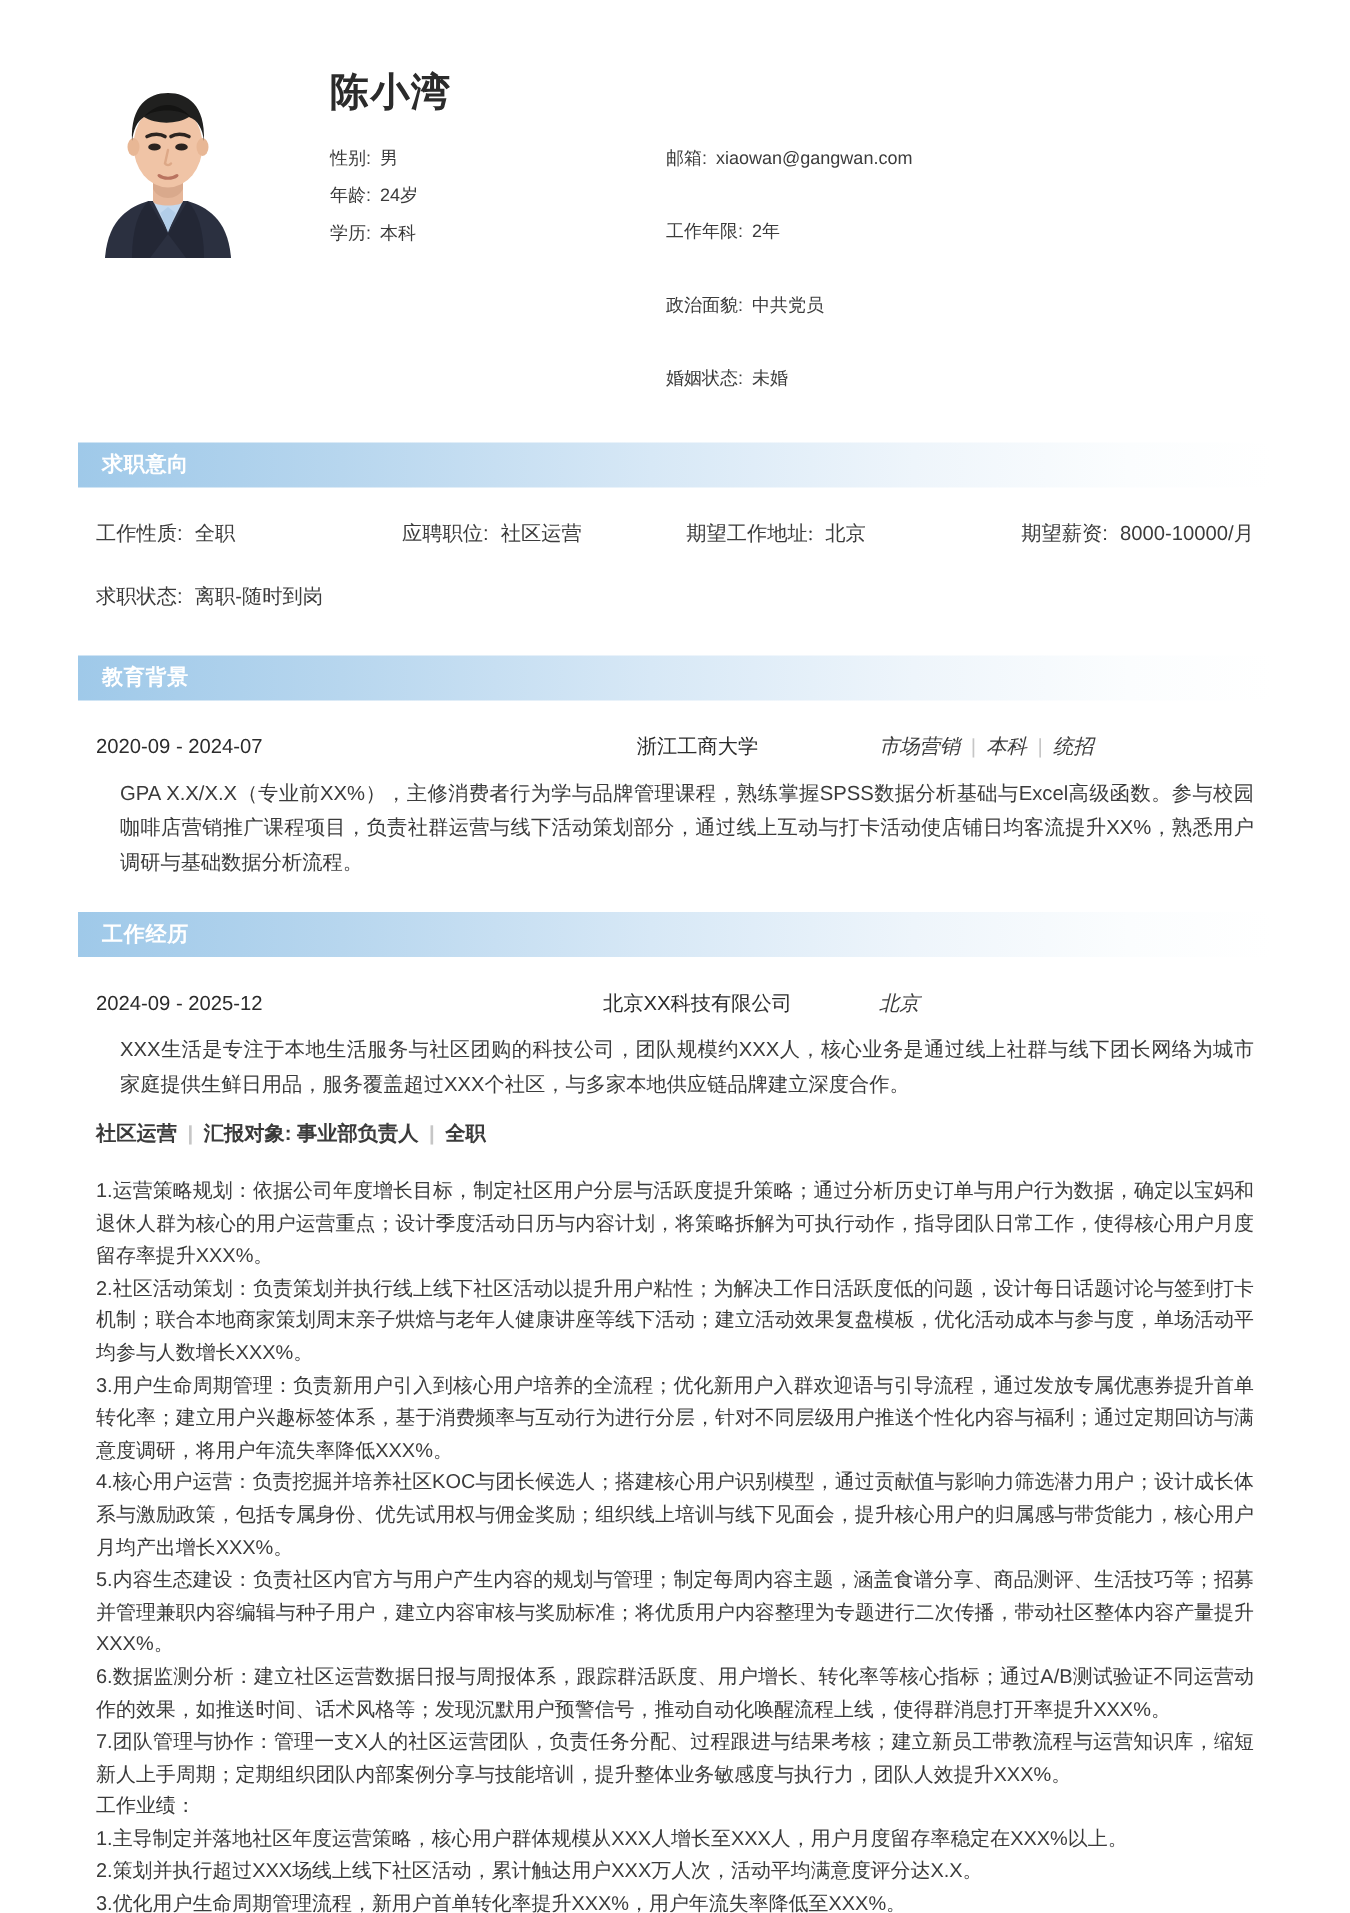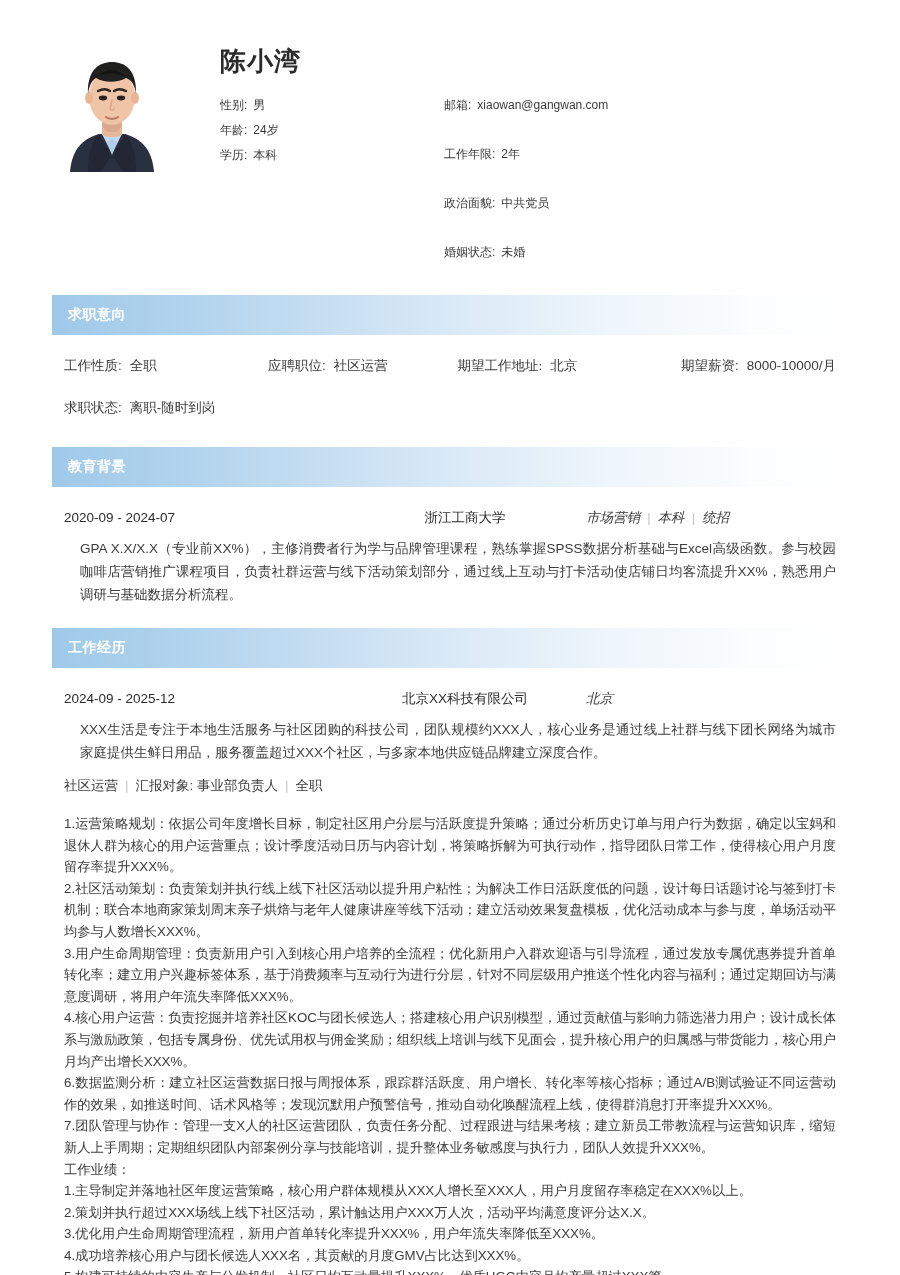--- a/index.html
+++ b/index.html
@@ -62,21 +62,21 @@
     font-size: 12px;
     line-height: 25px;
     color: #3b3b3b;
     white-space: nowrap;
   }
   .info-row .lbl { color: #3b3b3b; }
   .info-row .val { color: #3b3b3b; margin-left: 6px; }
 
   
   .section-bar {
-    height: 40px;
+    height: 30px;
     margin-top: 22px;
     margin-bottom: 4px;
     background: linear-gradient(to right, #9fc9e9 0%, #b7d6ee 22%, #d7e8f6 48%, #eef5fb 70%, #fbfdfe 88%, #ffffff 100%);
     display: flex;
     align-items: center;
   }
   .section-bar .section-title {
     color: #ffffff;
     font-size: 14px;
     font-weight: bold;
@@ -121,20 +121,21 @@
     color: #3b3b3b;
     padding: 8px 8px 0 8px;
     text-align: justify;
     margin-left: 16px;
   }
   .entry-tagline {
     font-size: 13.5px;
     line-height: 23px;
     color: #3b3b3b;
     padding: 10px 8px 0 8px;
+    font-weight: bold;
   }
   .detail-block {
     font-size: 13.3px;
     line-height: 21.6px;
     color: #3b3b3b;
     padding: 16px 8px 0 8px;
     text-align: justify;
   }
   .detail-block p { margin: 0; }
   .detail-block p.gap { }
@@ -271,20 +272,21 @@
 
     <div class="entry-tagline">
       <span>社区运营</span><span class="sep">|</span><span>汇报对象: 事业部负责人</span><span class="sep">|</span><span>全职</span>
     </div>
 
     <div class="detail-block">
       <p>1.运营策略规划：依据公司年度增长目标，制定社区用户分层与活跃度提升策略；通过分析历史订单与用户行为数据，确定以宝妈和退休人群为核心的用户运营重点；设计季度活动日历与内容计划，将策略拆解为可执行动作，指导团队日常工作，使得核心用户月度留存率提升XXX%。</p>
       <p>2.社区活动策划：负责策划并执行线上线下社区活动以提升用户粘性；为解决工作日活跃度低的问题，设计每日话题讨论与签到打卡机制；联合本地商家策划周末亲子烘焙与老年人健康讲座等线下活动；建立活动效果复盘模板，优化活动成本与参与度，单场活动平均参与人数增长XXX%。</p>
       <p>3.用户生命周期管理：负责新用户引入到核心用户培养的全流程；优化新用户入群欢迎语与引导流程，通过发放专属优惠券提升首单转化率；建立用户兴趣标签体系，基于消费频率与互动行为进行分层，针对不同层级用户推送个性化内容与福利；通过定期回访与满意度调研，将用户年流失率降低XXX%。</p>
       <p>4.核心用户运营：负责挖掘并培养社区KOC与团长候选人；搭建核心用户识别模型，通过贡献值与影响力筛选潜力用户；设计成长体系与激励政策，包括专属身份、优先试用权与佣金奖励；组织线上培训与线下见面会，提升核心用户的归属感与带货能力，核心用户月均产出增长XXX%。</p>
+      <p>5.内容生态建设：负责社区内官方与用户产生内容的规划与管理；制定每周内容主题，涵盖食谱分享、商品测评、生活技巧等；招募并管理兼职内容编辑与种子用户，建立内容审核与奖励标准；将优质用户内容整理为专题进行二次传播，带动社区整体内容产量提升XXX%。</p>
       <p>6.数据监测分析：建立社区运营数据日报与周报体系，跟踪群活跃度、用户增长、转化率等核心指标；通过A/B测试验证不同运营动作的效果，如推送时间、话术风格等；发现沉默用户预警信号，推动自动化唤醒流程上线，使得群消息打开率提升XXX%。</p>
       <p>7.团队管理与协作：管理一支X人的社区运营团队，负责任务分配、过程跟进与结果考核；建立新员工带教流程与运营知识库，缩短新人上手周期；定期组织团队内部案例分享与技能培训，提升整体业务敏感度与执行力，团队人效提升XXX%。</p>
 
       <p class="gap">工作业绩：</p>
       <p>1.主导制定并落地社区年度运营策略，核心用户群体规模从XXX人增长至XXX人，用户月度留存率稳定在XXX%以上。</p>
       <p>2.策划并执行超过XXX场线上线下社区活动，累计触达用户XXX万人次，活动平均满意度评分达X.X。</p>
       <p>3.优化用户生命周期管理流程，新用户首单转化率提升XXX%，用户年流失率降低至XXX%。</p>
       <p>4.成功培养核心用户与团长候选人XXX名，其贡献的月度GMV占比达到XXX%。</p>
       <p>5.构建可持续的内容生产与分发机制，社区日均互动量提升XXX%，优质UGC内容月均产量超过XXX篇。</p>
 

